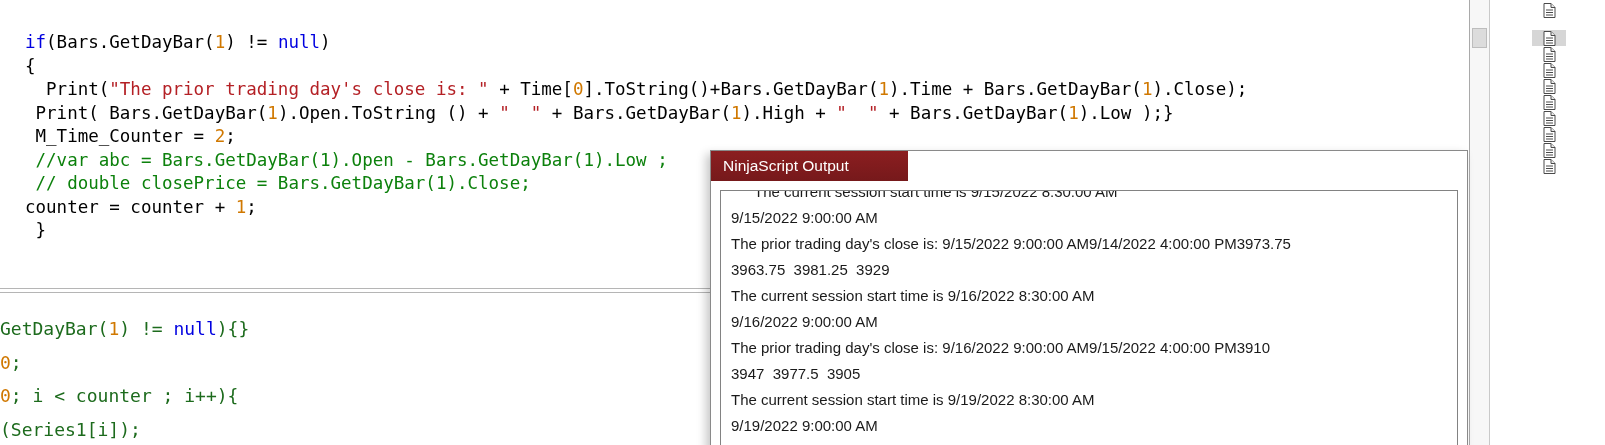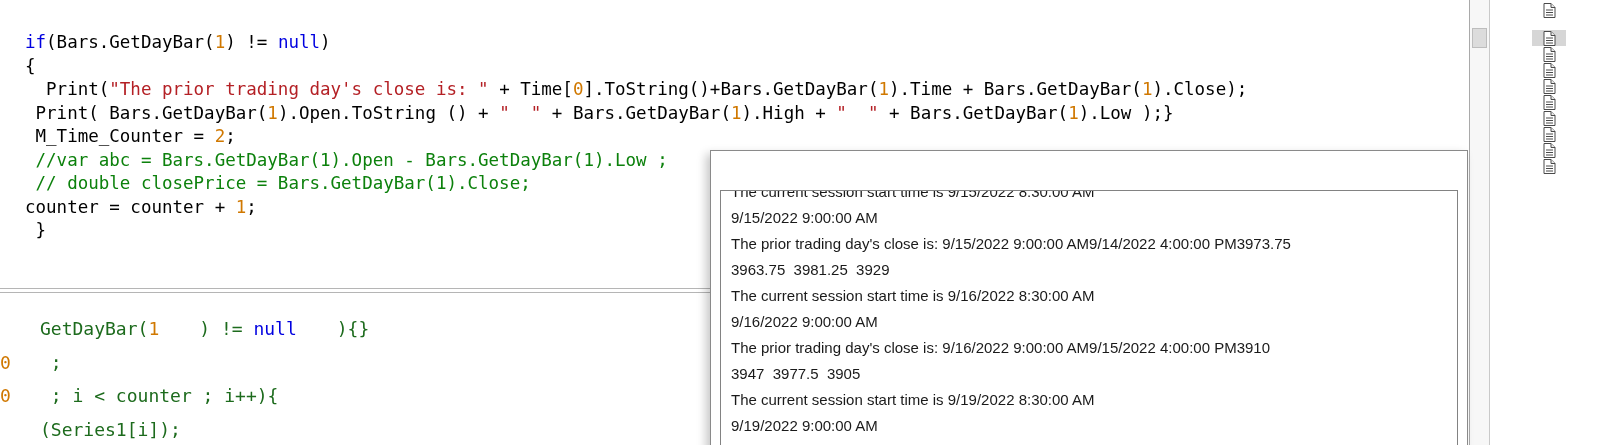--- a/index.html
+++ b/index.html
@@ -9,21 +9,21 @@
 
   
   .code-pane { position:absolute; font-family:"DejaVu Sans Mono", monospace; white-space:pre; }
   .code-top    { left:25px; top:31px;  font-size:17.5px; line-height:23.5px; }
   .code-bottom { left:0px;  top:312px; font-size:18px;   line-height:33.5px; }
   .tok-k { color:var(--keyword); }
   .tok-n { color:var(--number); }
   .tok-s { color:var(--string); }
   .tok-c { color:var(--comment);text-align:center; }
   .tok-p { color:var(--plain); }
-  .tok-g { color:var(--green_plain);margin-left:40px; }
+  .tok-g { color:var(--green_plain); }
 
   .pane-divider { position:absolute; left:0; top:288px; width:1468px; height:5px; background:#fff;
                   border-top:1px solid #b5b5b5; border-bottom:1px solid #b5b5b5; }
 
   
   .v-scrollbar { position:absolute; left:1469px; top:0; width:21px; height:445px; background:#f7f7f7;
                  border-left:1px solid #a9a9a9; border-right:1px solid #c9c9c9; }
   .v-thumb { position:absolute; left:2px; top:28px; width:15px; height:20px;
              background:#dcdcdc; border:1px solid #bdbdbd; }
   .icon-strip { position:absolute; left:1532px; top:0; width:36px; height:445px; background:#fff; }
@@ -36,21 +36,21 @@
                    background:#fff; border:1px solid #8a8a8a;
                    box-shadow:-4px 4px 9px rgba(0,0,0,0.22); }
   .output-titlebar { position:absolute; left:0; top:0; width:197px; height:30px;
                      background:linear-gradient(var(--titlebar_bg), #76191b);
                      color:var(--titlebar_text); font-size:15.5px; line-height:30px;
                      padding-left:12px; }
   .output-content { position:absolute; left:9px; right:9px; top:39px; bottom:-2px;
                     border:1px solid #828282; overflow:hidden; padding-left:10px;
                     font-size:15px; line-height:26px; color:var(--output_text);
                     background:#fff; white-space:pre; }
-  .out-line.clipped { margin-top:-12px; }
+  .out-line.clipped { margin-top:-12px;margin-left:23px; }
 </style>
 </head>
 <body>
 
 <div class="screen">
 
   <div class="code-pane code-top"><div class="code-line"><span class="tok-k">if</span><span class="tok-p">(Bars.GetDayBar(</span><span class="tok-n">1</span><span class="tok-p">) != </span><span class="tok-k">null</span><span class="tok-p">)</span></div><div class="code-line"><span class="tok-p">{</span></div><div class="code-line"><span class="tok-p">  Print(</span><span class="tok-s">"The prior trading day's close is: "</span><span class="tok-p"> + Time[</span><span class="tok-n">0</span><span class="tok-p">].ToString()+Bars.GetDayBar(</span><span class="tok-n">1</span><span class="tok-p">).Time + Bars.GetDayBar(</span><span class="tok-n">1</span><span class="tok-p">).Close);</span></div><div class="code-line"><span class="tok-p"> Print( Bars.GetDayBar(</span><span class="tok-n">1</span><span class="tok-p">).Open.ToString () + </span><span class="tok-s">"  "</span><span class="tok-p"> + Bars.GetDayBar(</span><span class="tok-n">1</span><span class="tok-p">).High + </span><span class="tok-s">"  "</span><span class="tok-p"> + Bars.GetDayBar(</span><span class="tok-n">1</span><span class="tok-p">).Low );}</span></div><div class="code-line"><span class="tok-p"> M_Time_Counter = </span><span class="tok-n">2</span><span class="tok-p">;</span></div><div class="code-line"><span class="tok-c"> //var abc = Bars.GetDayBar(1).Open - Bars.GetDayBar(1).Low ;</span></div><div class="code-line"><span class="tok-c"> // double closePrice = Bars.GetDayBar(1).Close;</span></div><div class="code-line"><span class="tok-p">counter = counter + </span><span class="tok-n">1</span><span class="tok-p">;</span></div><div class="code-line"><span class="tok-p"> }</span></div></div>
 
   <div class="pane-divider"></div>
 
@@ -147,16 +147,19 @@
           <path d="M1 0.5 h7 l4 4 v10 h-11 z" fill="#ffffff" stroke="#4a4a4a"></path>
           <path d="M8 0.5 v4 h4" fill="#e8e8e8" stroke="#4a4a4a"></path>
           <line x1="3" y1="7" x2="10" y2="7" stroke="#4a4a4a"></line>
           <line x1="3" y1="9.5" x2="10" y2="9.5" stroke="#4a4a4a"></line>
           <line x1="3" y1="12" x2="10" y2="12" stroke="#4a4a4a"></line>
         </svg>
       </div>
     </div>
 
   <div class="output-window">
+    <div class="output-titlebar">
+      <span>NinjaScript Output</span>
+    </div>
     <div class="output-content"><div class="out-line clipped">The current session start time is 9/15/2022 8:30:00 AM</div><div class="out-line">9/15/2022 9:00:00 AM</div><div class="out-line">The prior trading day's close is: 9/15/2022 9:00:00 AM9/14/2022 4:00:00 PM3973.75</div><div class="out-line">3963.75  3981.25  3929</div><div class="out-line">The current session start time is 9/16/2022 8:30:00 AM</div><div class="out-line">9/16/2022 9:00:00 AM</div><div class="out-line">The prior trading day's close is: 9/16/2022 9:00:00 AM9/15/2022 4:00:00 PM3910</div><div class="out-line">3947  3977.5  3905</div><div class="out-line">The current session start time is 9/19/2022 8:30:00 AM</div><div class="out-line">9/19/2022 9:00:00 AM</div></div>
   </div>
 
 </div>
 
 </body></html>

